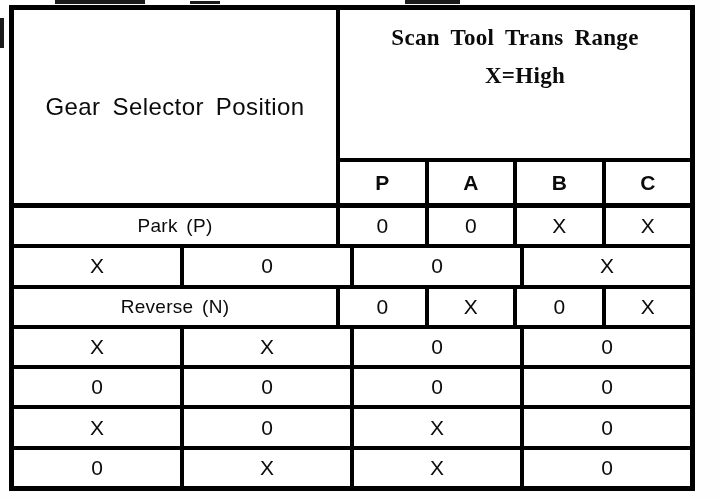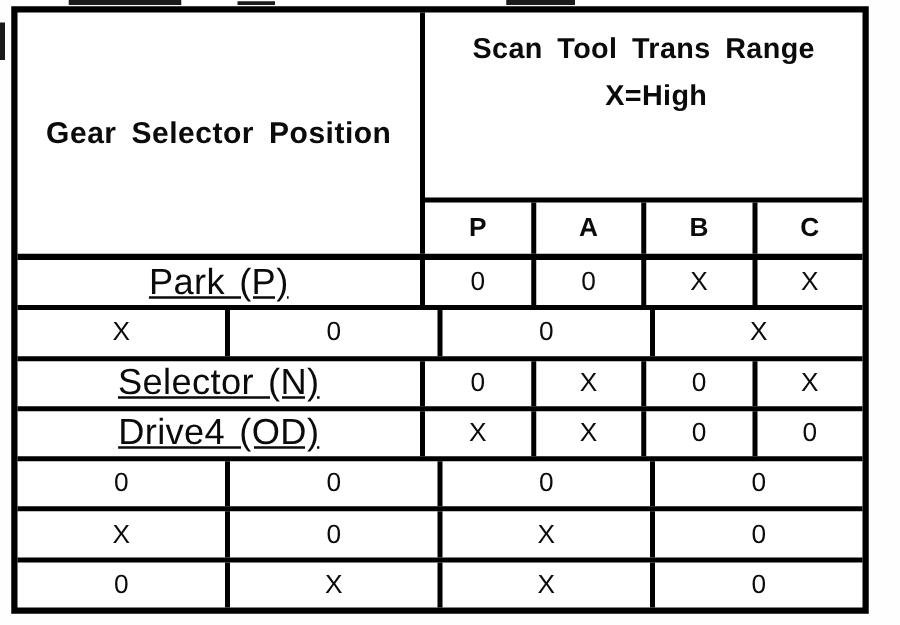--- a/index.html
+++ b/index.html
@@ -46,41 +46,42 @@
     flex: none;
   }
   .gear-header {
     width: 322px;
     flex: none;
     border-right: 4px solid #000;
     display: flex;
     align-items: center;
     justify-content: center;
     font-size: 24px;
-    font-weight: 700;
+    font-weight: 400;
     letter-spacing: 0.4px;
     word-spacing: 5px;
   }
   .right-header {
     flex: 1;
     display: flex;
     flex-direction: column;
   }
   .scan-header {
     flex: 1;
     display: flex;
     flex-direction: column;
     align-items: center;
     justify-content: flex-start;
     padding-top: 13px;
     font-weight: 700;
     font-size: 23px;
     letter-spacing: 0.3px;
     word-spacing: 5px;
     line-height: 30px;
+    font-family: Liberation Serif, serif;
   }
   .scan-line-3, .scan-line-4 { margin-top: 8px; margin-left: 20px; }
 
   .subheader-row {
     height: 41px;
     flex: none;
     border-top: 4px solid #000;
     display: flex;
   }
   .subheader-cell {
@@ -106,24 +107,23 @@
     border-top: 4px solid #000;
   }
   .data-row:first-child { border-top: 5px solid #000; }
   .row-label {
     width: 322px;
     flex: none;
     border-right: 4px solid #000;
     display: flex;
     align-items: center;
     justify-content: center;
-    font-size: 29px;
+    font-size: 19px;
     letter-spacing: 0.3px;
     word-spacing: 3px;
-    text-decoration: underline;
   }
   .value-cell {
     flex: 1;
     border-right: 4px solid #000;
     display: flex;
     align-items: center;
     justify-content: center;
     font-size: 21px;
   }
   .value-cell:last-child { border-right: none; }
@@ -168,29 +168,28 @@
       </div>
 
       <div class="data-row">
         <div class="value-cell">X</div>
         <div class="value-cell">0</div>
         <div class="value-cell">0</div>
         <div class="value-cell">X</div>
       </div>
 
       <div class="data-row">
-        <div class="row-label">Selector (N)</div>
-        <div class="value-cell">0</div>
-        <div class="value-cell">X</div>
-        <div class="value-cell">0</div>
-        <div class="value-cell">X</div>
-      </div>
-
-      <div class="data-row">
-        <div class="row-label">Drive4 (OD)</div>
+        <div class="row-label">Reverse (N)</div>
+        <div class="value-cell">0</div>
+        <div class="value-cell">X</div>
+        <div class="value-cell">0</div>
+        <div class="value-cell">X</div>
+      </div>
+
+      <div class="data-row">
         <div class="value-cell">X</div>
         <div class="value-cell">X</div>
         <div class="value-cell">0</div>
         <div class="value-cell">0</div>
       </div>
 
       <div class="data-row">
         <div class="value-cell">0</div>
         <div class="value-cell">0</div>
         <div class="value-cell">0</div>

